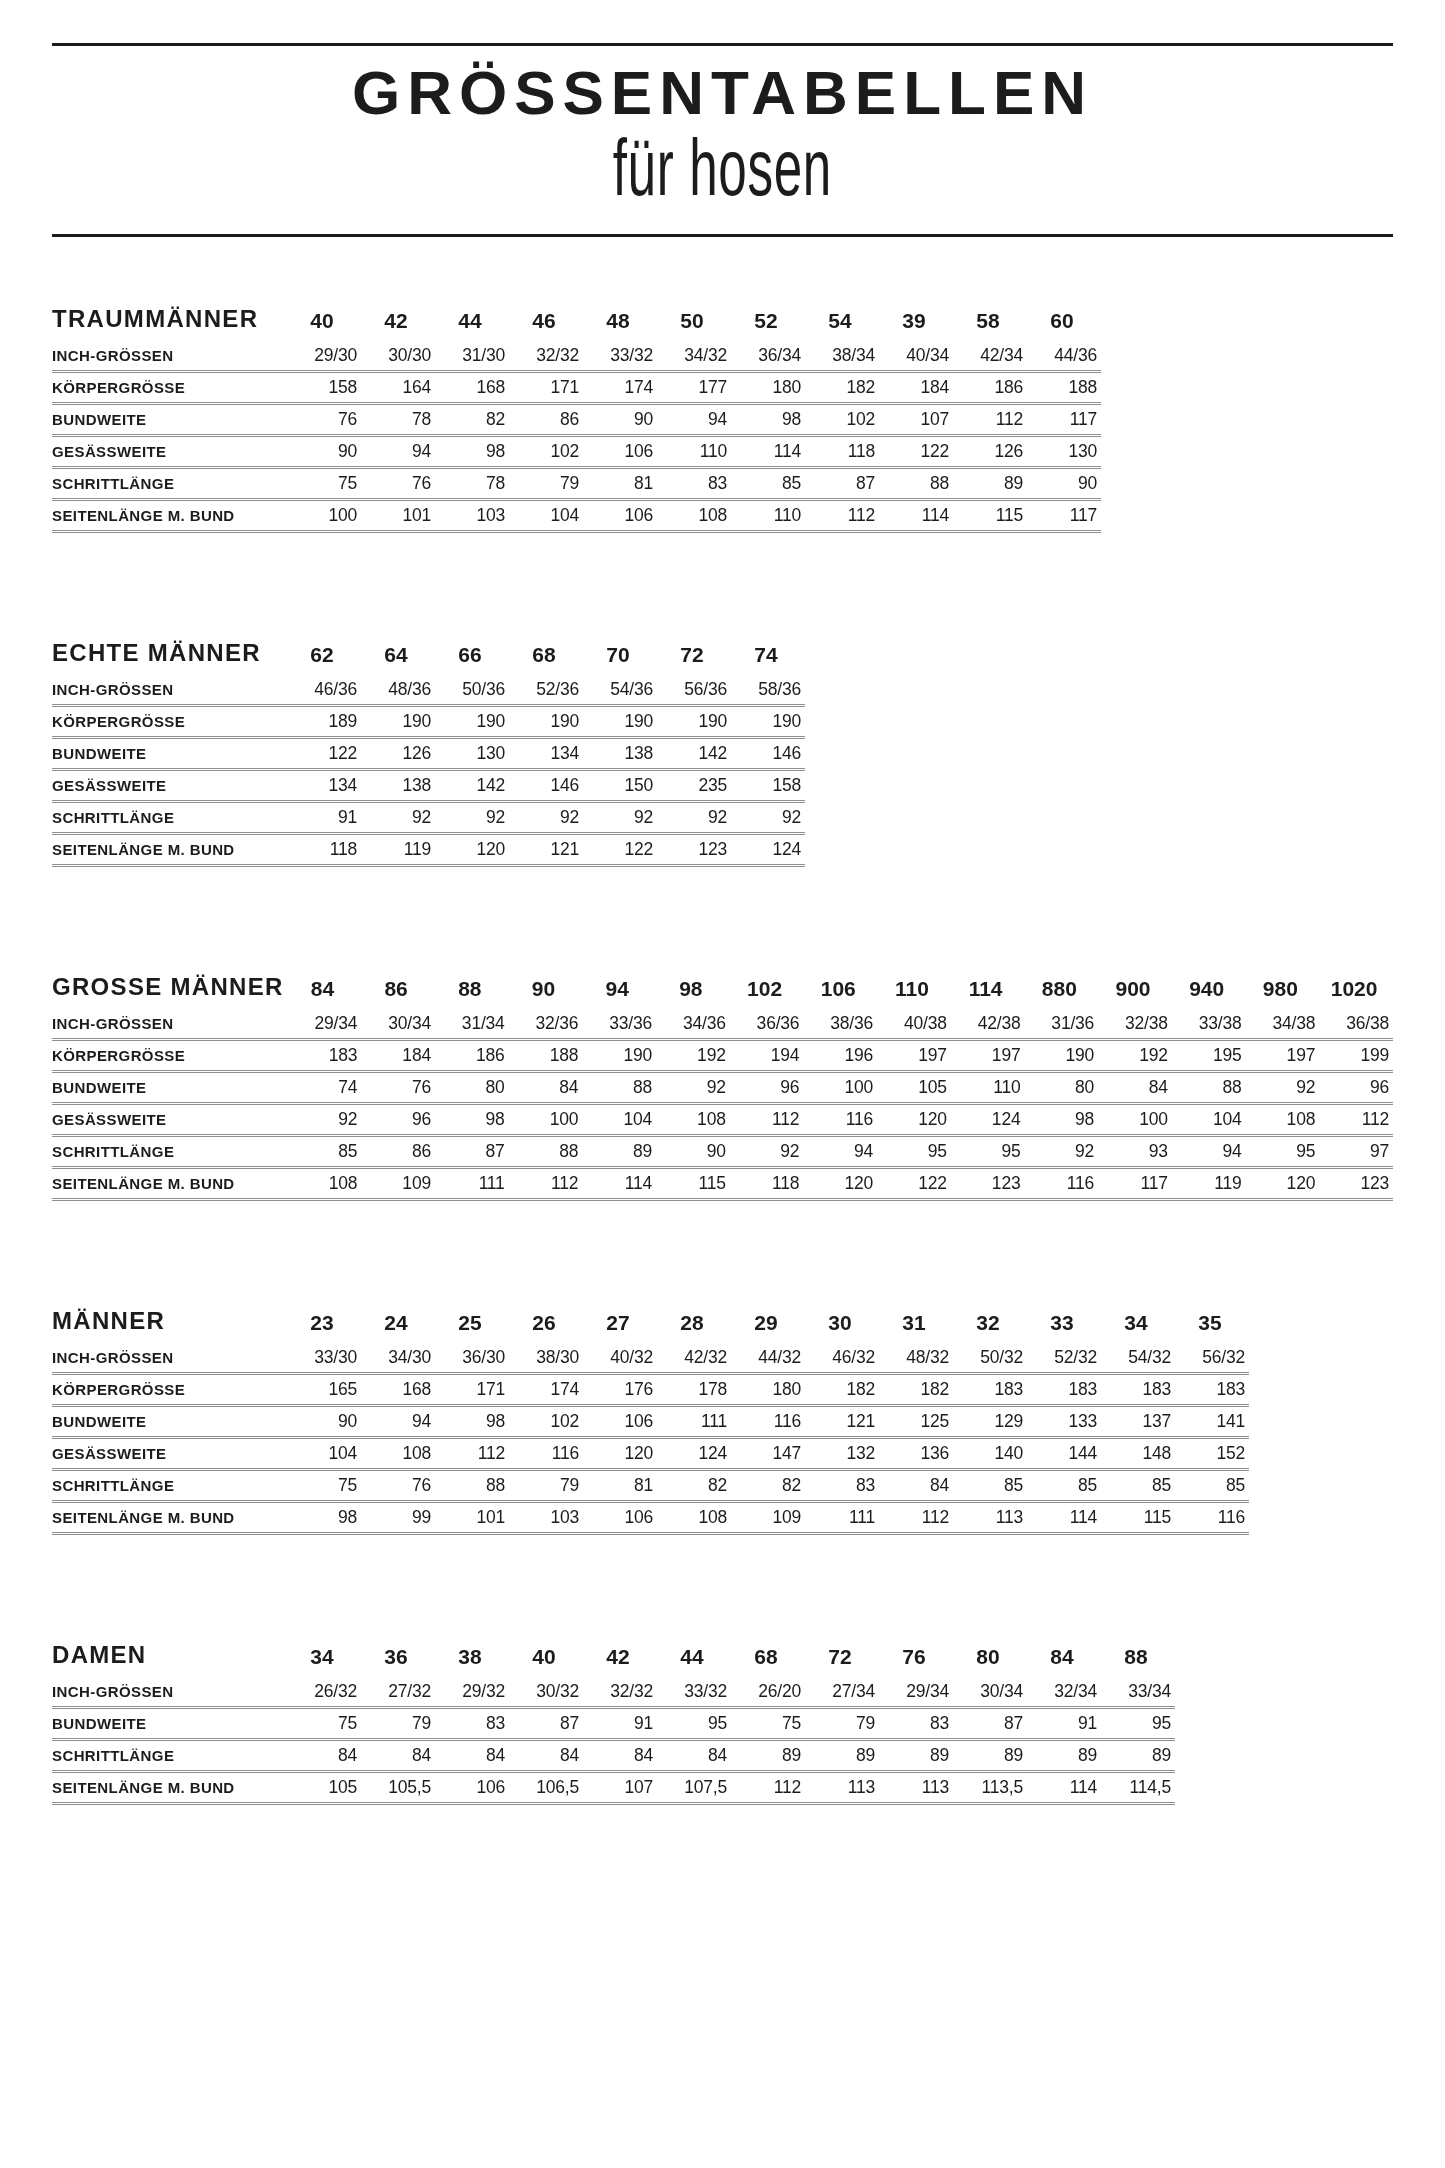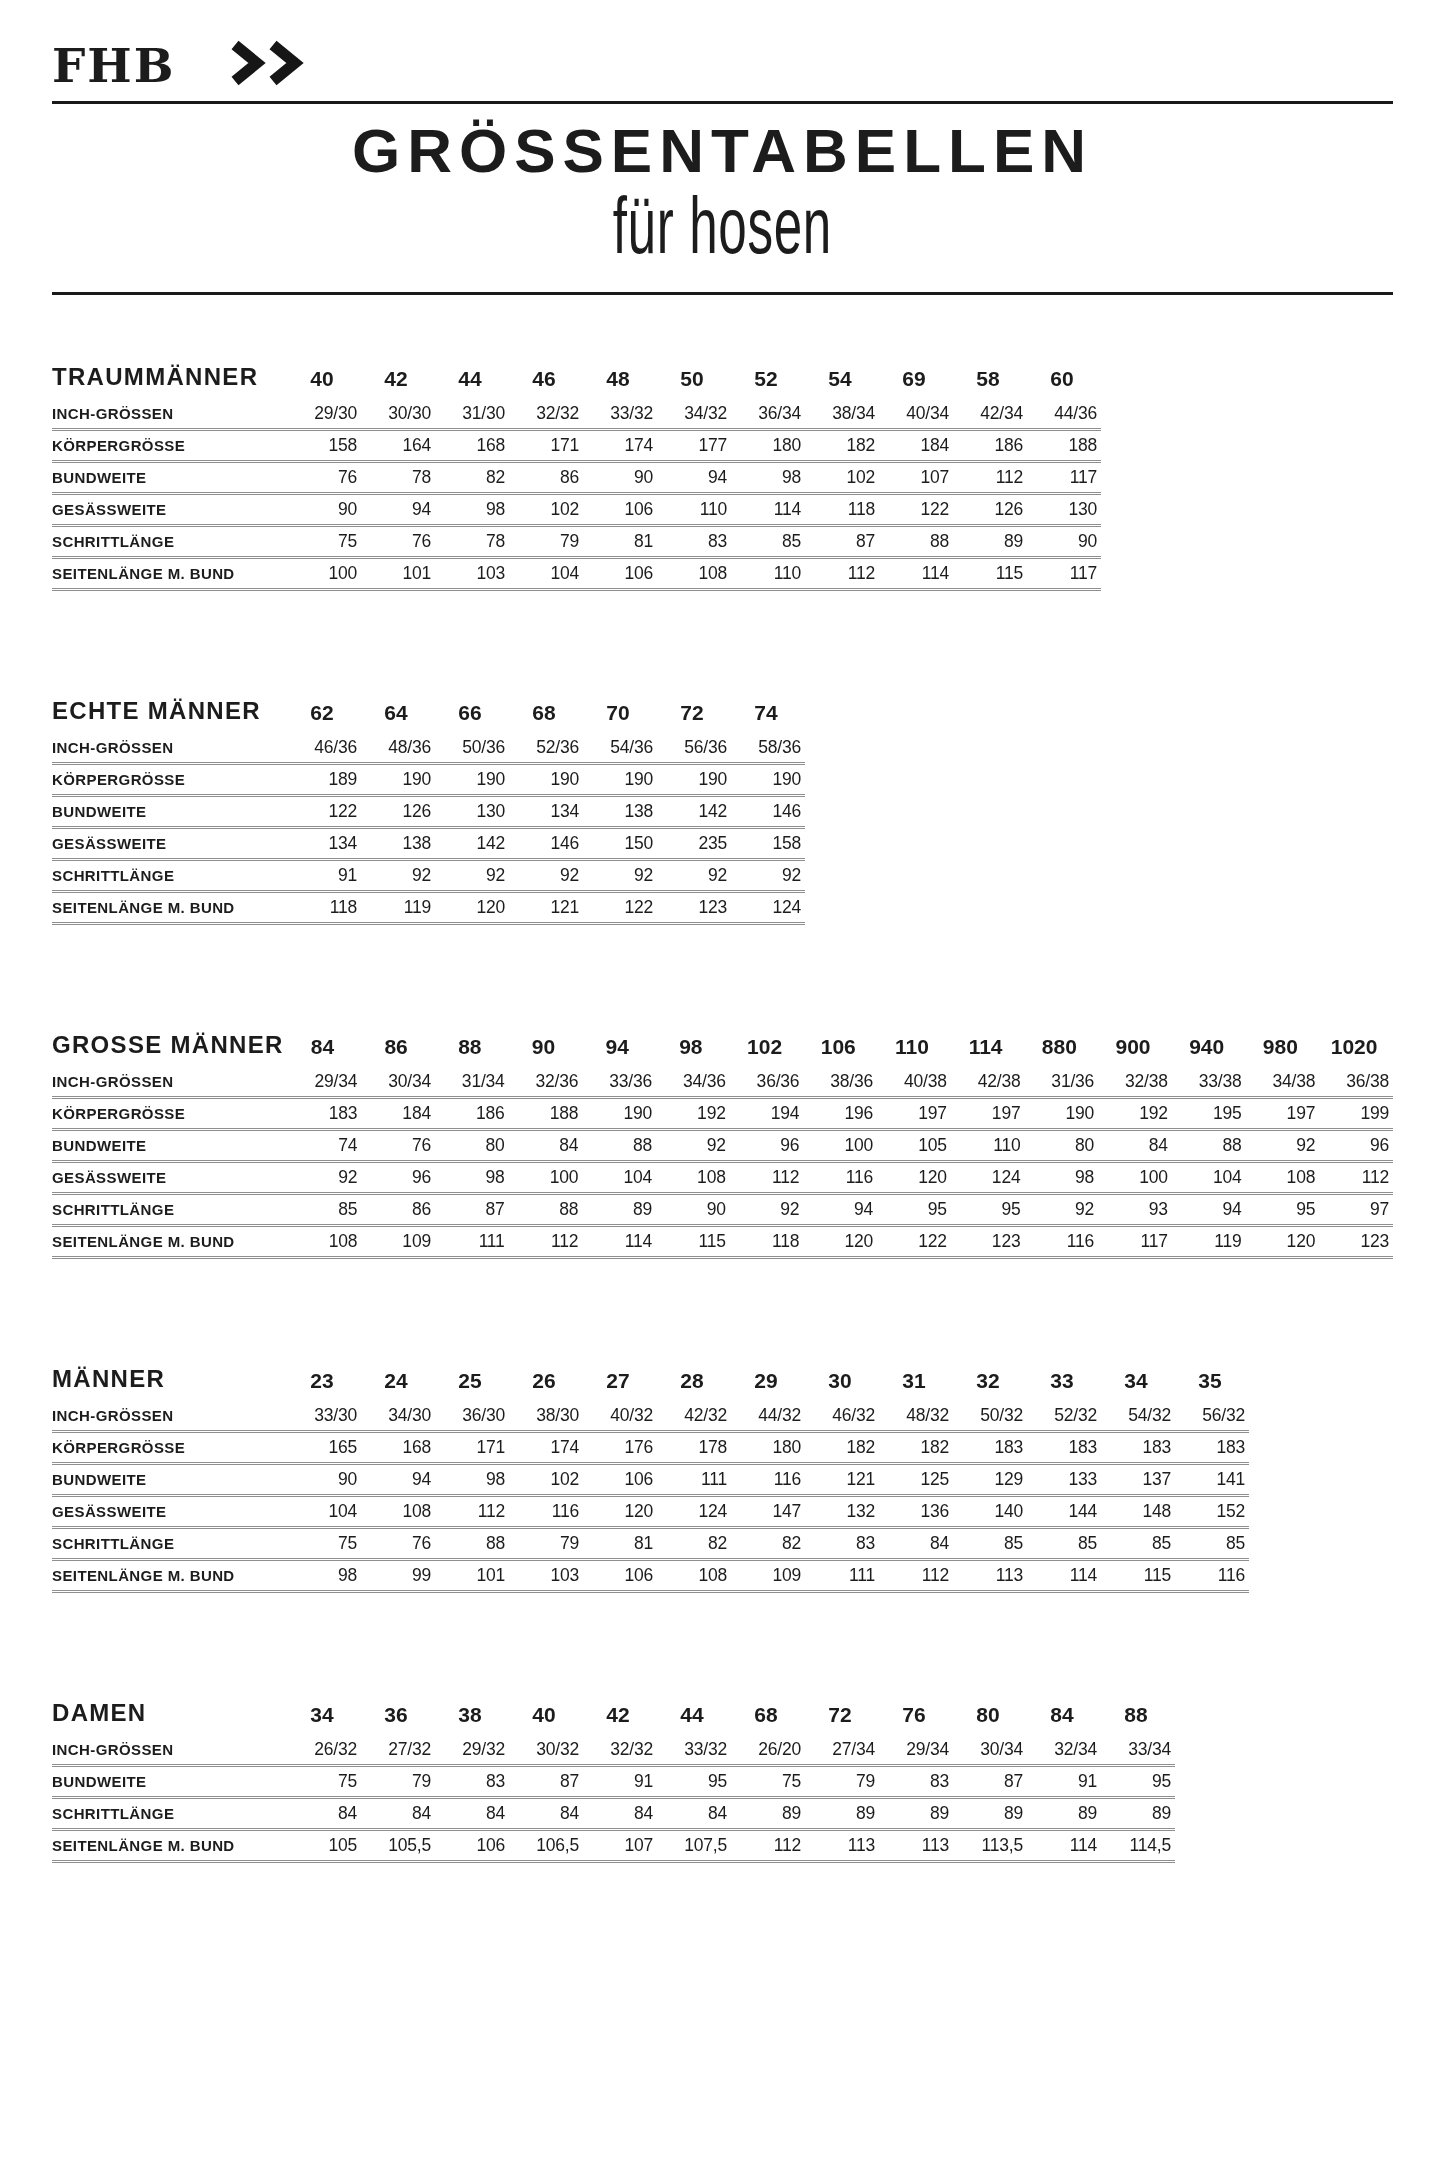--- a/index.html
+++ b/index.html
@@ -103,29 +103,20 @@
     text-align: right;
     font-size: 17.5px;
     letter-spacing: -0.2px;
   }
 </style>
 </head>
 <body>
 
 <div class="page">
   <header>
-    <div class="brand-row">
-      <span class="brand-text">FHB</span>
-      <span class="chevrons">
-        <svg width="78" height="46" viewBox="0 0 78 46" aria-hidden="true">
-          <polyline points="7,5 29,23 7,41" fill="none" stroke="#161616" stroke-width="11"></polyline>
-          <polyline points="45,5 67,23 45,41" fill="none" stroke="#161616" stroke-width="11"></polyline>
-        </svg>
-      </span>
-    </div>
     <div class="rule rule-top"></div>
     <h1 class="title">GRÖSSENTABELLEN</h1>
     <div class="subtitle">
       <span class="condensed">für hosen</span>
     </div>
     <div class="rule rule-under-title"></div>
   </header>
 
   <main id="tables">
       <table class="size-table">
@@ -147,21 +138,21 @@
           <tr>
             <th class="tname">TRAUMMÄNNER</th>
             <th class="size">40</th>
             <th class="size">42</th>
             <th class="size">44</th>
             <th class="size">46</th>
             <th class="size">48</th>
             <th class="size">50</th>
             <th class="size">52</th>
             <th class="size">54</th>
-            <th class="size">69</th>
+            <th class="size">39</th>
             <th class="size">58</th>
             <th class="size">60</th>
           </tr>
         </thead>
         <tbody>
           <tr>
             <td class="rlabel">INCH-GRÖSSEN</td>
             <td class="val">29/30</td>
             <td class="val">30/30</td>
             <td class="val">31/30</td>

